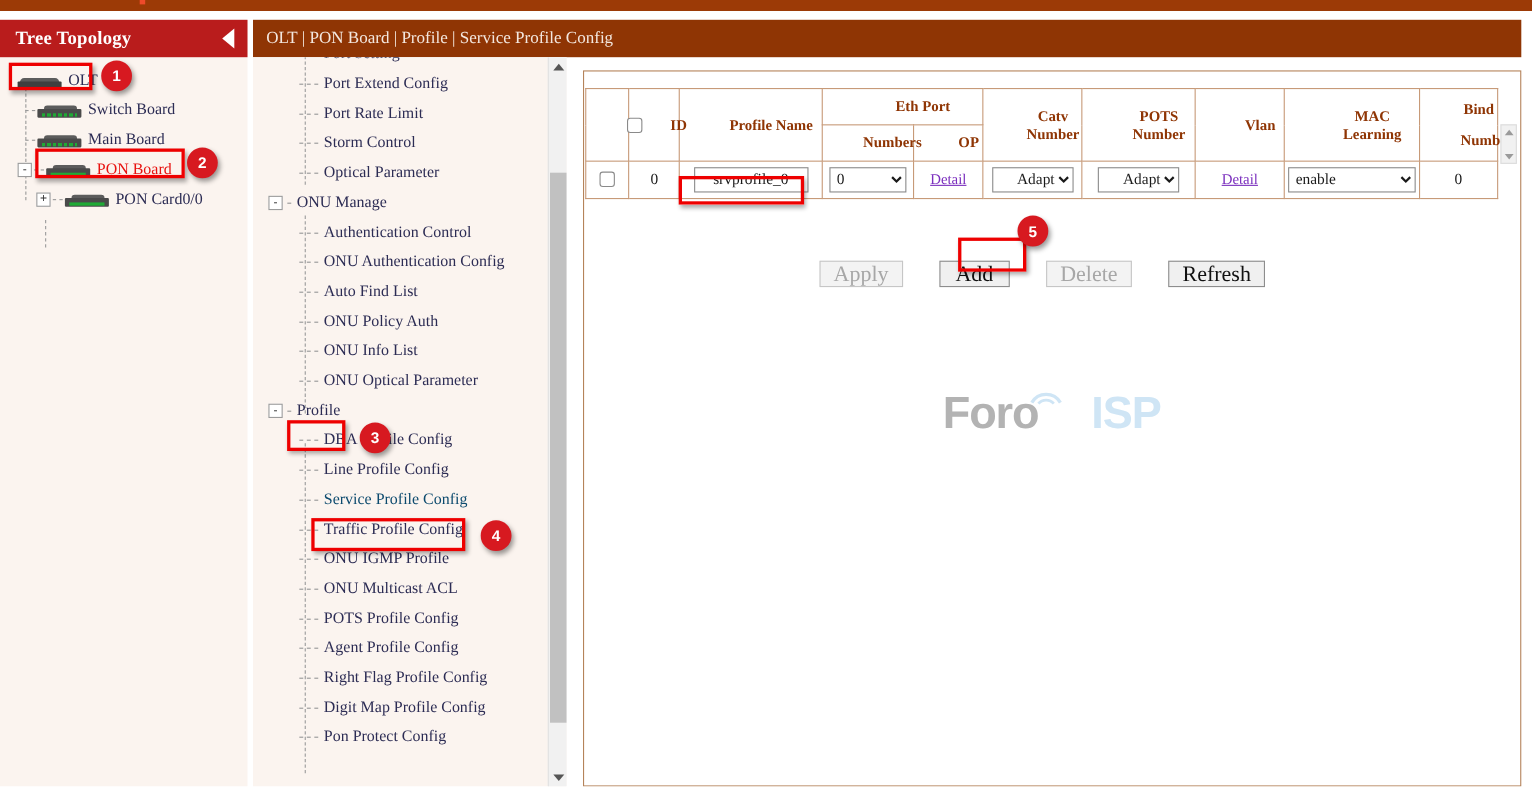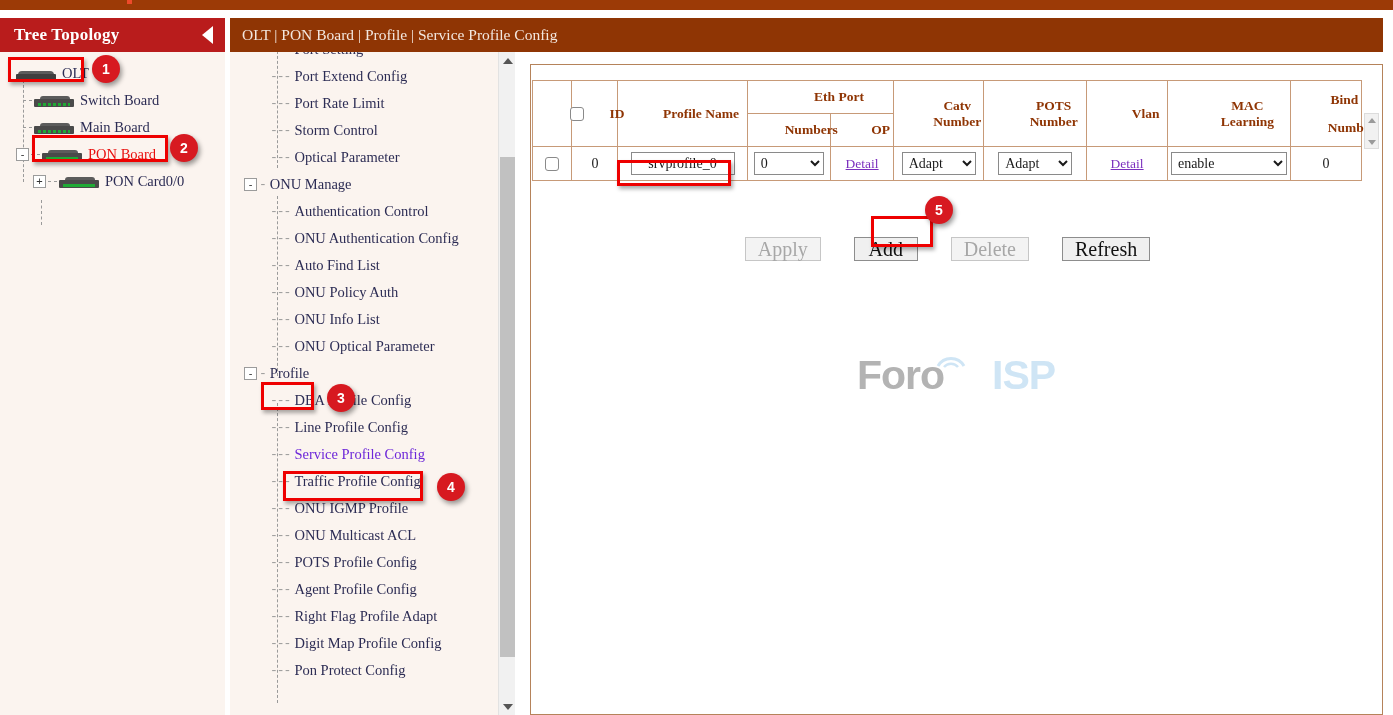--- a/index.html
+++ b/index.html
@@ -182,21 +182,21 @@
     font-family: "Liberation Mono", monospace;
     margin-right: 4px;
     flex: 0 0 auto;
   }
   .mitem-label {
     font-size: 14.5px;
     color: #2c2c54;
   }
   .mitem.group { padding-left: 4px; }
   .mitem.child { padding-left: 40px; }
-  .mitem-label.red { color: #6d28d9; }
+  .mitem-label.red { color: #0c4a6e; }
 
   
   .menu-sb {
     position: absolute; right: 0; top: 34px;
     width: 17px; height: 663px;
     background: #f1f1f1;
     border-left: 1px solid #e2e2e2;
   }
   .menu-sb .up, .menu-sb .down {
     position: absolute; left: 0; width: 17px; height: 17px;
@@ -281,21 +281,21 @@
   select.sel {
     height: 23px;
     border: 1px solid #8a8a8a;
     background: #ffffff;
     font-family: "Liberation Serif", serif;
     font-size: 14px;
     color: #1a1a1a;
     padding-left: 2px;
   }
   select.w-num { width: 70px; }
-  select.w-adapt { width: 74px; }
+  select.w-adapt { width: 74px; text-align: right; }
   select.w-mac { width: 116px; }
   a.dlink {
     color: #7b2fbe;
     text-decoration: underline;
     font-size: 13.5px;
     cursor: pointer;
   }
 
   
   .tbl-sb {
@@ -564,21 +564,21 @@
         <div class="mitem child">
           <span class="mdash">---</span>
           <span class="mitem-label">POTS Profile Config</span>
         </div>
         <div class="mitem child">
           <span class="mdash">---</span>
           <span class="mitem-label">Agent Profile Config</span>
         </div>
         <div class="mitem child">
           <span class="mdash">---</span>
-          <span class="mitem-label">Right Flag Profile Adapt</span>
+          <span class="mitem-label">Right Flag Profile Config</span>
         </div>
         <div class="mitem child">
           <span class="mdash">---</span>
           <span class="mitem-label">Digit Map Profile Config</span>
         </div>
         <div class="mitem child">
           <span class="mdash">---</span>
           <span class="mitem-label">Pon Protect Config</span>
         </div>
 

